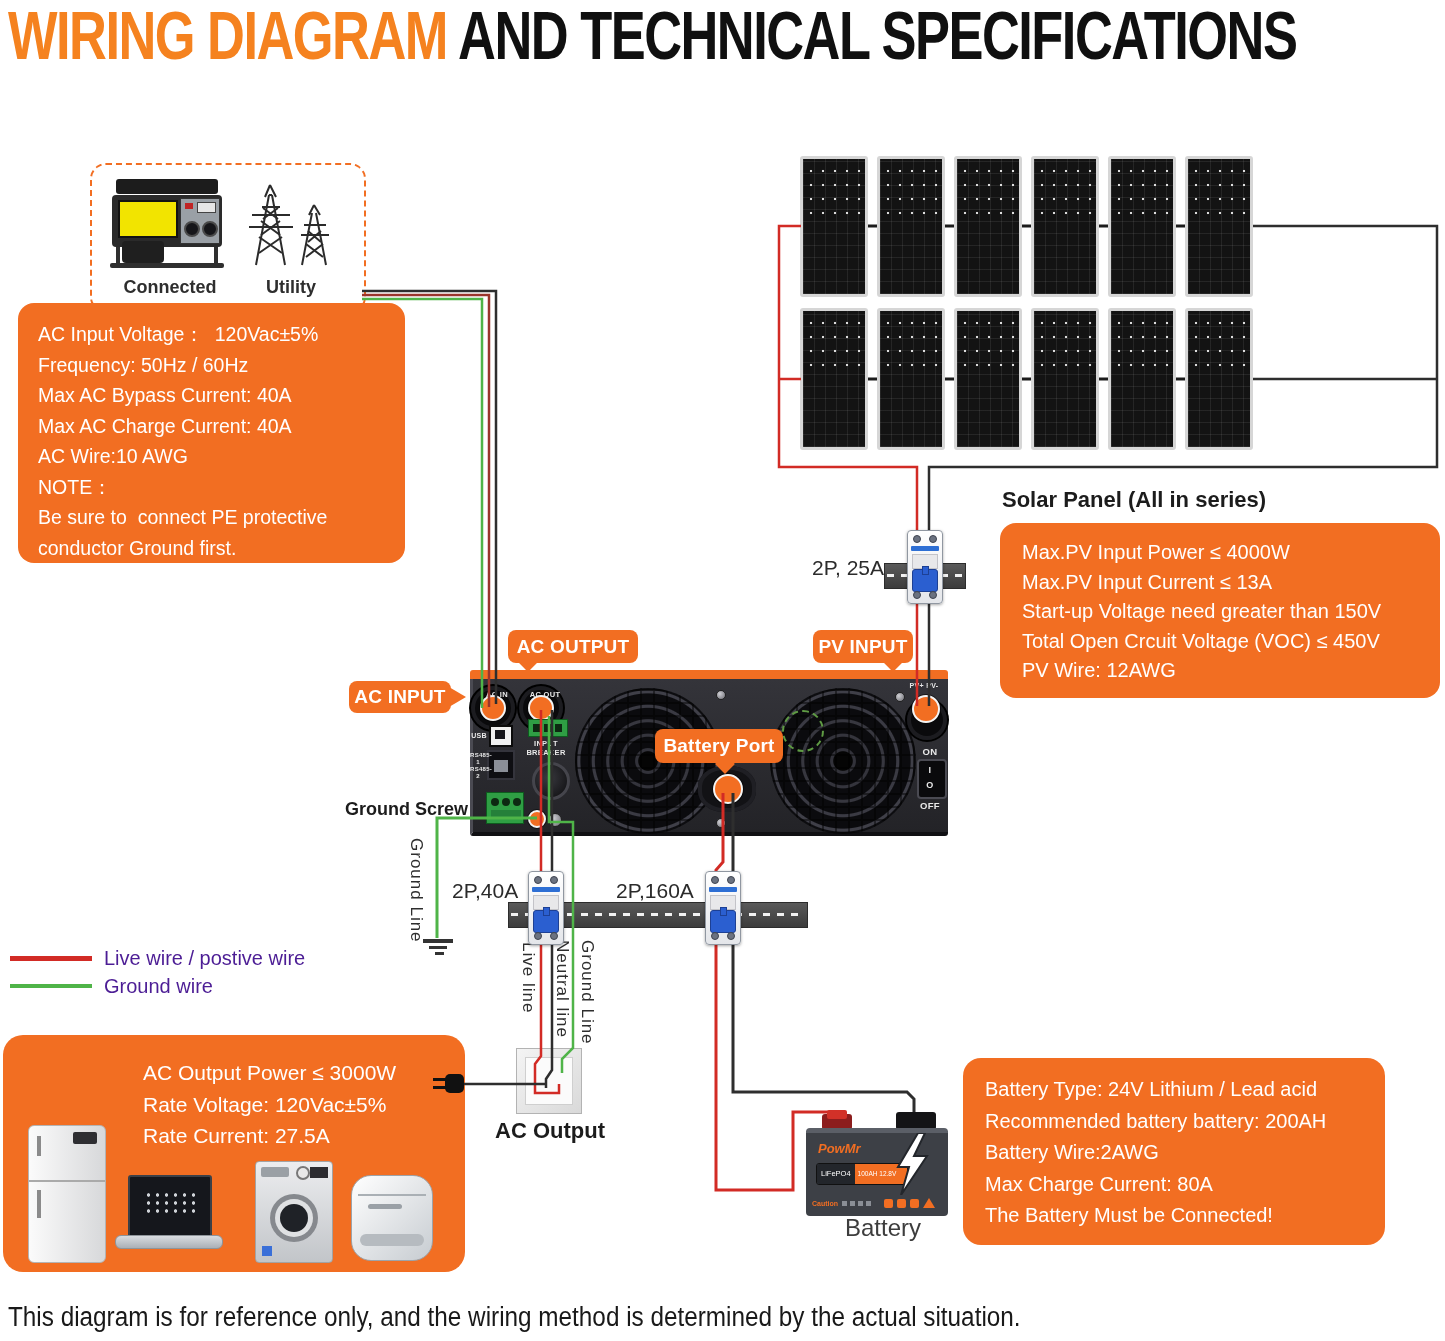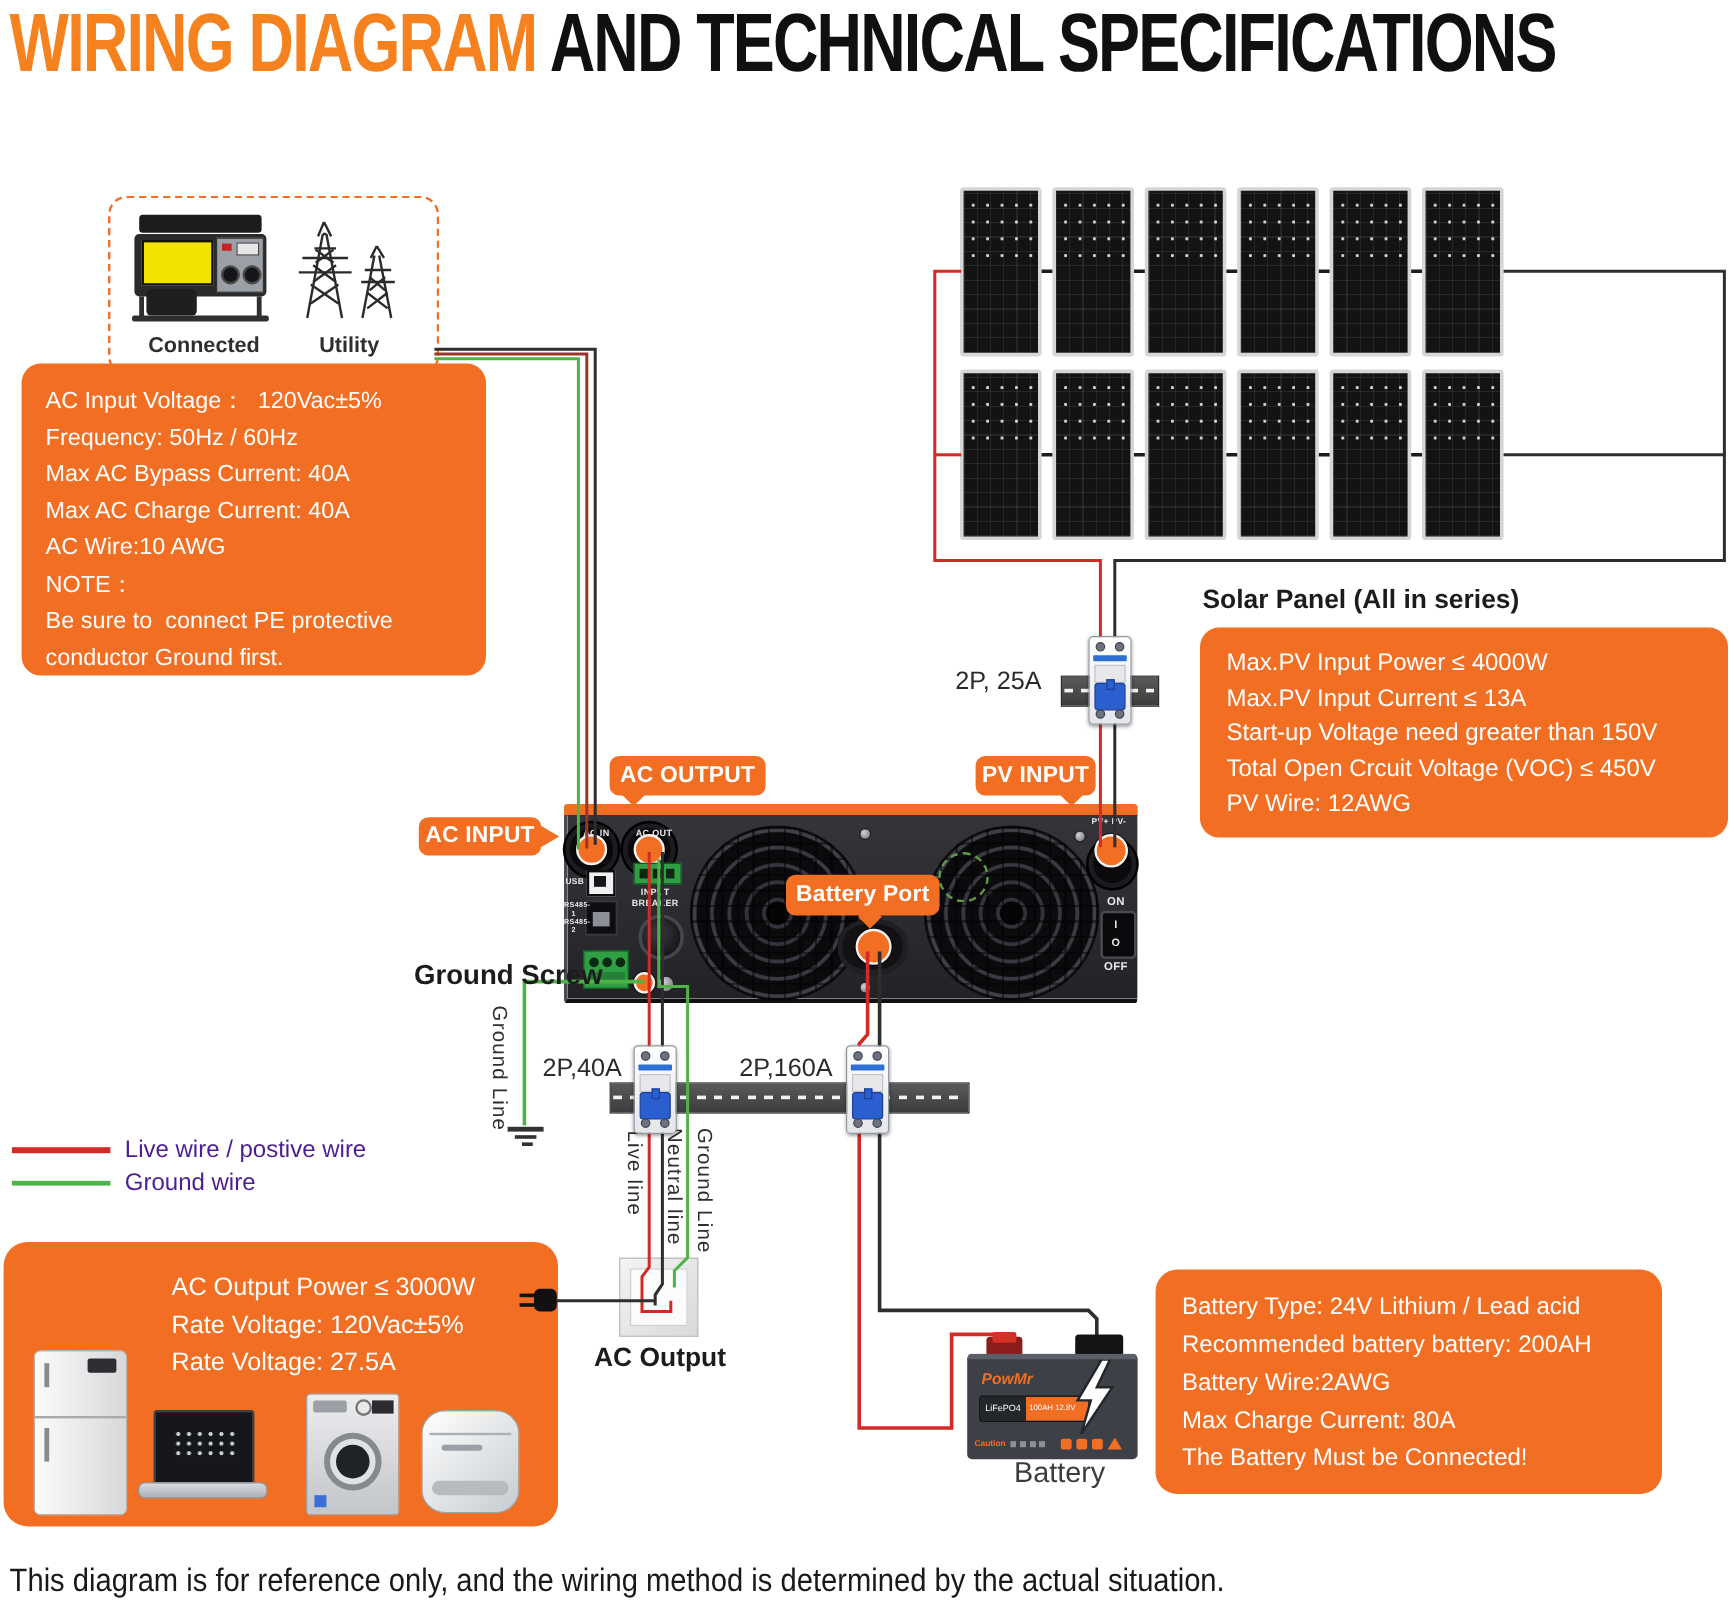--- a/index.html
+++ b/index.html
@@ -179,21 +179,21 @@
   <div class="rail" style="left:938px;top:563px;width:26px;height:24px"></div>
   <div class="brk" style="left:907px;top:530px">
     <i class="dt" style="left:5px;top:4px"></i>
       <i class="dt" style="right:5px;top:4px"></i>
     <i class="band"></i>
       <i class="mid"></i>
       <i class="handle"></i>
     <i class="dt" style="left:5px;bottom:4px"></i>
       <i class="dt" style="right:5px;bottom:4px"></i>
   </div>
-  <div class="brklab" style="left:796px;top:556px;width:104px;text-align:left">2P, 25A</div>
+  <div class="brklab" style="left:796px;top:556px;width:104px;text-align:center">2P, 25A</div>
 
   <div id="inverter">
     <div id="inv-strip"></div>
     <div id="inv-body"></div>
     <div class="fan" style="left:105px;top:18px"></div>
     <div class="fan" style="left:300px;top:18px"></div>
     <div class="abs" style="left:312px;top:40px;width:38px;height:38px;border:2px dashed #5f9b44;border-radius:50%"></div>
     <div class="screw" style="left:246px;top:20px;width:8px;height:8px"></div>
     <div class="screw" style="left:246px;top:148px;width:8px;height:8px"></div>
     <div class="screw" style="left:425px;top:22px;width:8px;height:8px"></div>
@@ -247,21 +247,21 @@
 
   <div class="co" style="left:508px;top:630px;width:130px;height:33px">AC OUTPUT</div>
   <div class="tail" style="left:521px;top:655px"></div>
   <div class="co" style="left:813px;top:630px;width:100px;height:33px">PV INPUT</div>
   <div class="tail" style="left:886px;top:655px"></div>
   <div class="co" style="left:349px;top:681px;width:102px;height:32px">AC INPUT</div>
   <div class="tri" style="left:449px;top:687px"></div>
   <div class="co" style="left:655px;top:729px;width:128px;height:34px">Battery Port</div>
   <div class="tail" style="left:718px;top:757px"></div>
 
-  <div class="abs blkfont" style="left:345px;top:799px;font-size:23px;font-weight:700;z-index:6">Ground Screw</div>
+  <div class="abs blkfont" style="left:345px;top:799px;font-size:18px;font-weight:700;z-index:6">Ground Screw</div>
   <div class="vlab" style="left:406px;top:838px">Ground Line</div>
   <div class="gnd" style="left:423px;top:939px;width:30px;height:4px"></div>
   <div class="gnd" style="left:429px;top:946px;width:18px;height:3px"></div>
   <div class="gnd" style="left:435px;top:952px;width:9px;height:3px"></div>
 
   <div class="rail" style="left:508px;top:902px;width:298px;height:24px"></div>
   <div class="brk" style="left:528px;top:871px">
     <i class="dt" style="left:5px;top:4px"></i>
       <i class="dt" style="right:5px;top:4px"></i>
     <i class="band"></i>
@@ -294,21 +294,21 @@
     <div class="lgrow">
       <div class="sw" style="height:4px;background:var(--grn,#4FB448)"></div>
       <div class="lgtext">Ground wire</div>
     </div>
   </div>
 
   <div class="obox" style="left:3px;top:1035px;width:462px;height:237px;border-radius:20px">
     <div class="abs" style="left:140px;top:22px">
       <div class="ln" style="line-height:31.5px;font-size:21px">AC Output Power ≤ 3000W</div>
       <div class="ln" style="line-height:31.5px;font-size:21px">Rate Voltage: 120Vac±5%</div>
-      <div class="ln" style="line-height:31.5px;font-size:21px">Rate Voltage: 27.5A</div>
+      <div class="ln" style="line-height:31.5px;font-size:21px">Rate Current: 27.5A</div>
     </div>
 
     <div class="appl" style="left:25px;top:90px;width:76px;height:136px;background:linear-gradient(90deg,#fbfbfb,#d7d8da);border:1px solid #b4b4b4;border-radius:6px">
       <div class="abs" style="left:0;top:54px;width:76px;height:2px;background:#aaa"></div>
       <div class="abs" style="left:8px;top:10px;width:4px;height:20px;background:#8b8b8b"></div>
       <div class="abs" style="left:8px;top:64px;width:4px;height:28px;background:#8b8b8b"></div>
       <div class="abs" style="left:44px;top:6px;width:24px;height:12px;background:#2e2e32;border-radius:2px"></div>
     </div>
     <div class="appl" style="left:112px;top:140px;width:106px;height:76px">
       <div class="abs" style="left:13px;top:0;width:80px;height:60px;background:#15171c;border:2px solid #3b4047;border-radius:3px">

